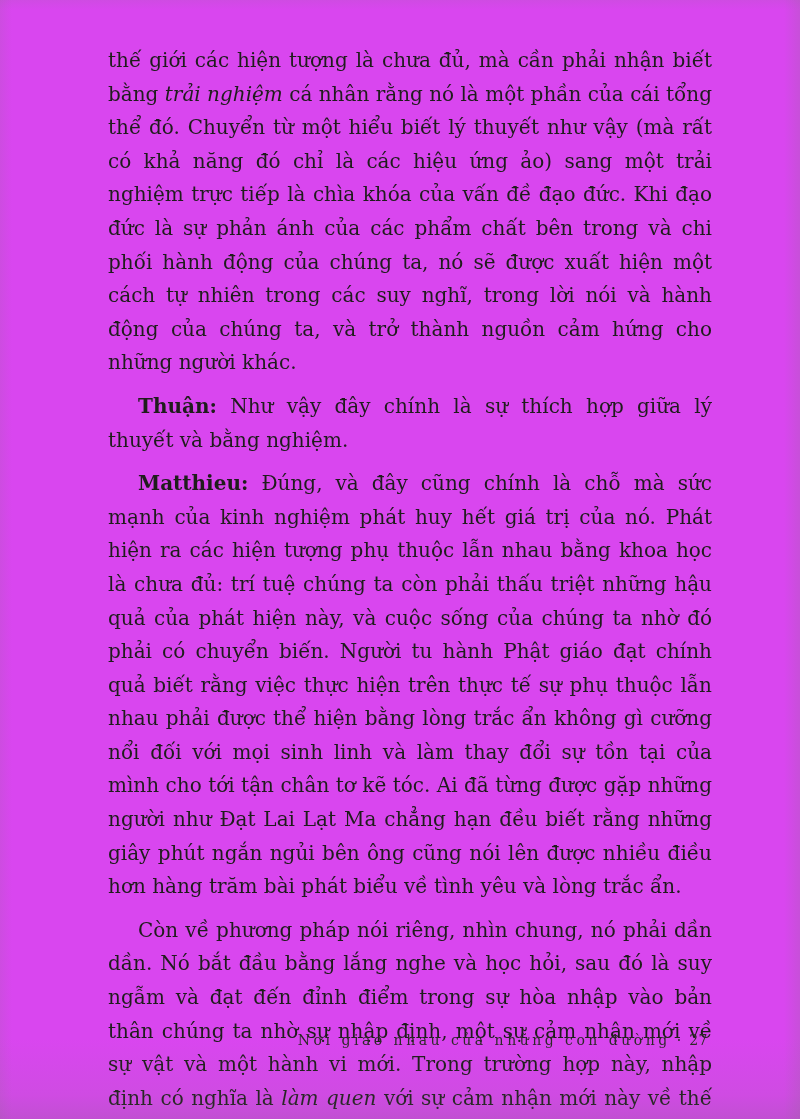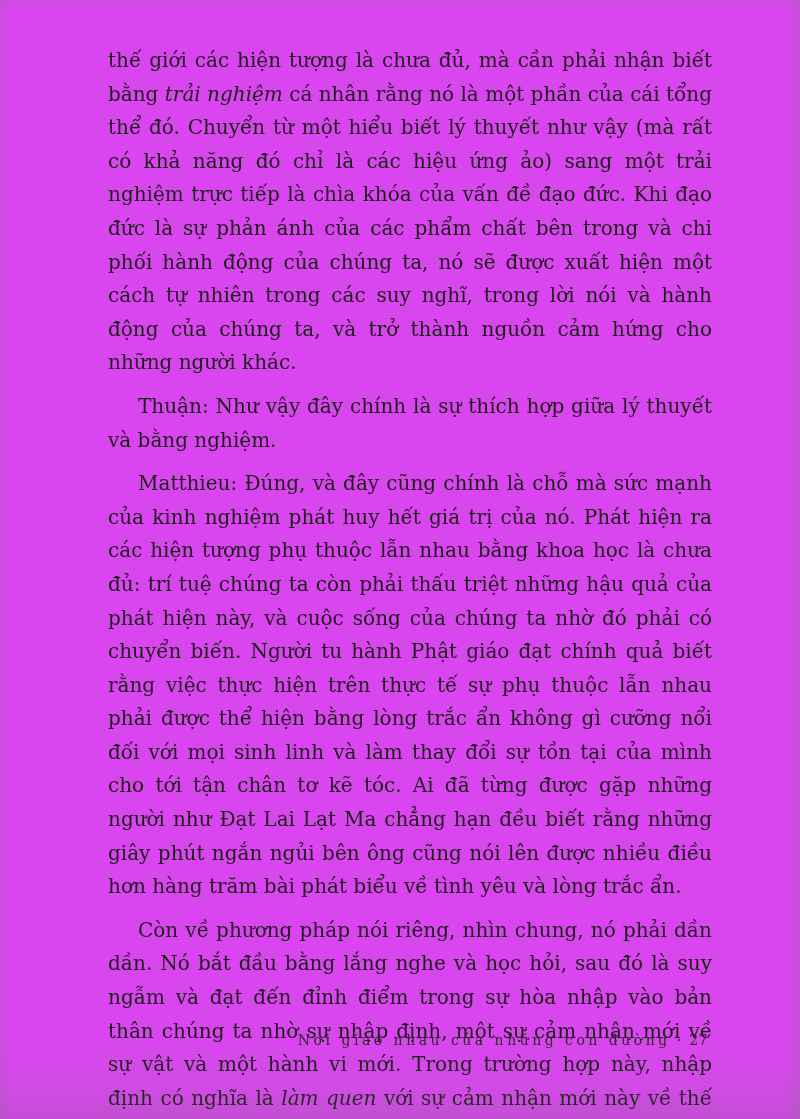--- a/index.html
+++ b/index.html
@@ -55,21 +55,21 @@
     margin: 0;
   }
   .text-block p.indent {
     text-indent: 30px;
     margin-top: 6px;
   }
   .text-block p.gap {
     margin-top: 10px;
   }
   .speaker {
-    font-weight: normal;
+    font-weight: bold;
   }
   .em {
     font-style: italic;
   }
   .footer {
     position: absolute;
     top: 1032px;
     left: 108px;
     width: 600px;
     text-align: right;

